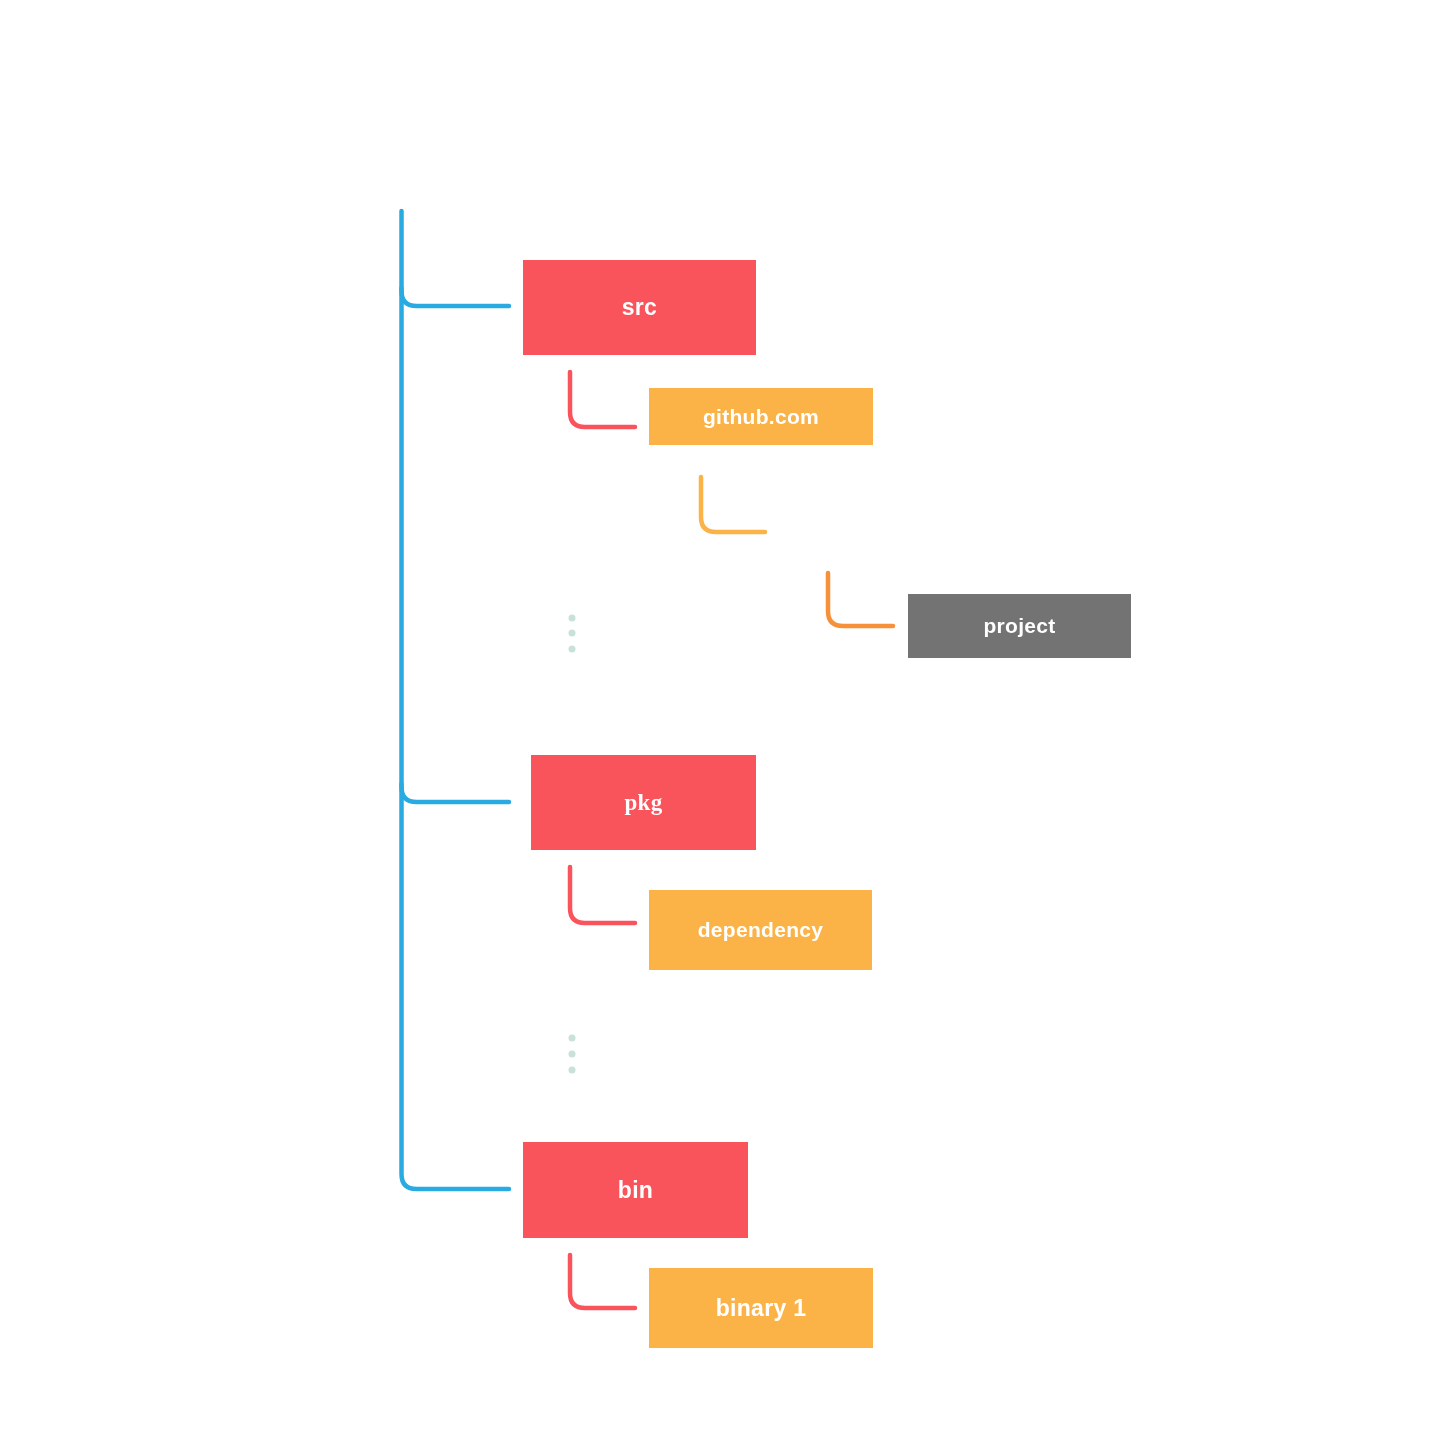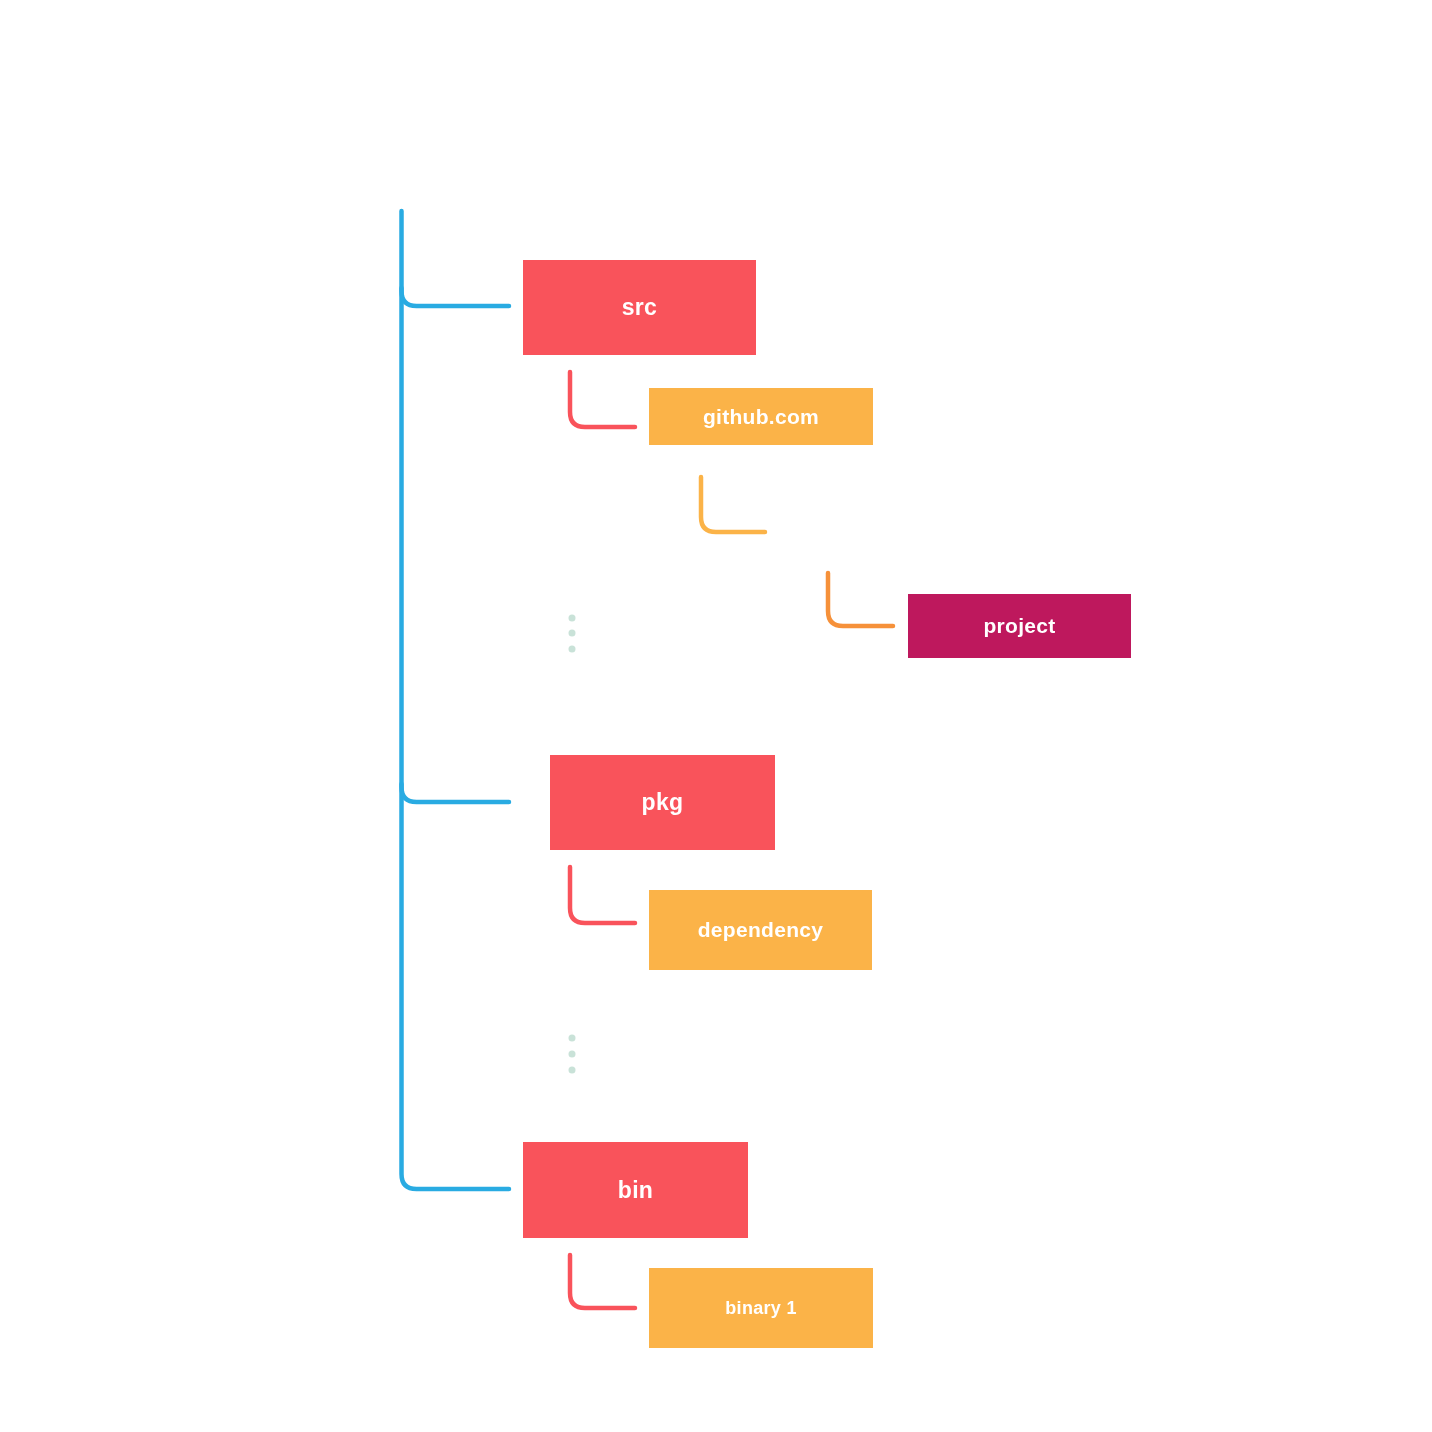--- a/index.html
+++ b/index.html
@@ -30,31 +30,31 @@
     color: #ffffff;
     font-weight: 700;
     letter-spacing: 0.3px;
     text-align: center;
     box-sizing: border-box;
   }
   .node-blue   { background: #29abe2; }
   .node-red    { background: #f9535b; }
   .node-orange { background: #fbb348; }
   .node-dkorange { background: #f6913a; }
-  .node-green  { background: #be185d; }
+  .node-green  { background: #737373; }
 
   .node-gopath     { left: 299px; top: 83px;   width: 225px; height: 111px; font-size: 25px; }
   .node-src        { left: 523px; top: 260px;  width: 233px; height: 95px;  font-size: 23px; }
   .node-github     { left: 649px; top: 388px;  width: 224px; height: 57px;  font-size: 21px; }
   .node-user       { left: 780px; top: 499px;  width: 221px; height: 64px;  font-size: 21px; }
   .node-project    { left: 908px; top: 594px;  width: 223px; height: 64px;  font-size: 21px; }
-  .node-pkg        { left: 550px; top: 755px;  width: 225px; height: 95px;  font-size: 23px; }
+  .node-pkg        { left: 531px; top: 755px;  width: 225px; height: 95px;  font-size: 23px; font-family: Liberation Serif, serif; }
   .node-dependency { left: 649px; top: 883px;  width: 223px; height: 80px;  font-size: 21px; margin-top: 7px; }
   .node-bin        { left: 523px; top: 1142px; width: 225px; height: 96px;  font-size: 23px; }
-  .node-binary1    { left: 649px; top: 1268px; width: 224px; height: 80px;  font-size: 18px; }
+  .node-binary1    { left: 649px; top: 1268px; width: 224px; height: 80px;  font-size: 23px; }
 </style>
 </head>
 <body>
 
 <div class="canvas">
 
   <svg class="connectors" viewBox="0 0 1432 1432" xmlns="http://www.w3.org/2000/svg">
 
     <path d="M401.5 211 V1174 Q401.5 1189 416.5 1189 H509" fill="none" stroke="#29abe2" stroke-width="4.5" stroke-linecap="round"></path>
     <path d="M401.5 288 V291 Q401.5 306 416.5 306 H509" fill="none" stroke="#29abe2" stroke-width="4.5" stroke-linecap="round"></path>

